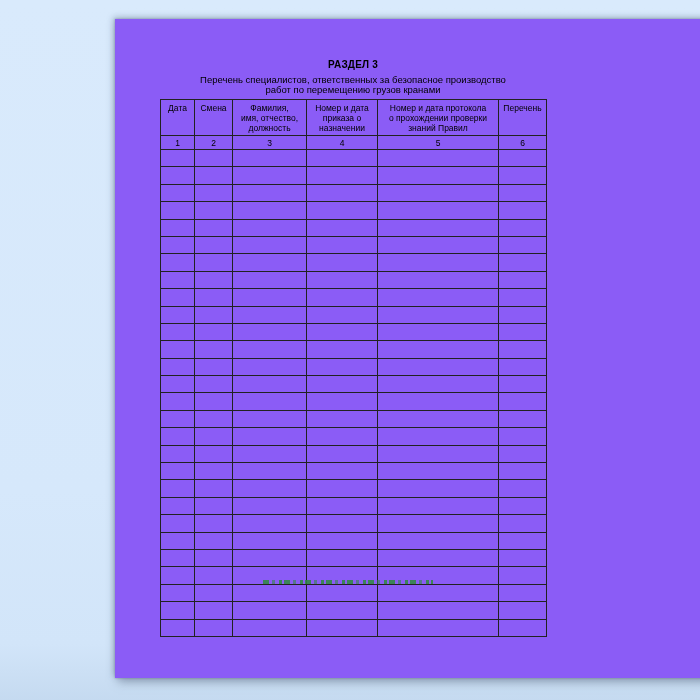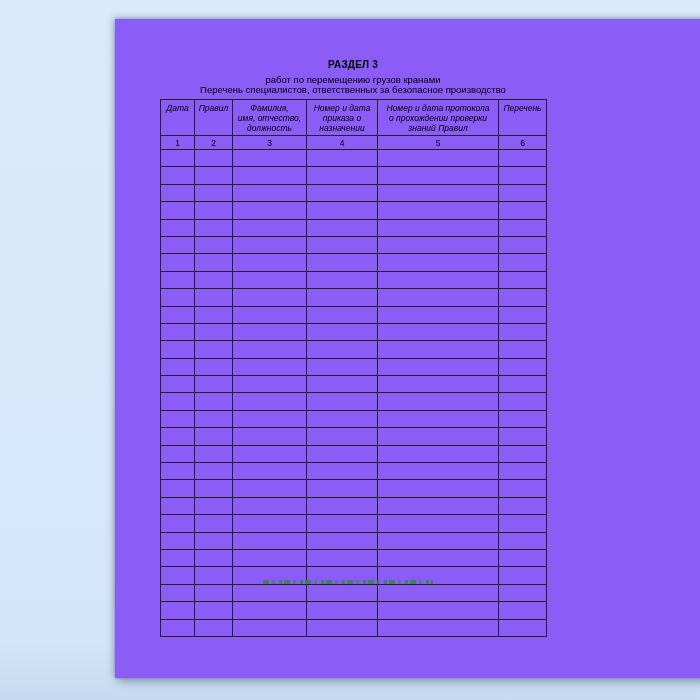--- a/index.html
+++ b/index.html
@@ -51,21 +51,20 @@
     overflow: hidden;
   }
   .spec-table thead th {
     height: 31px;
     font-size: 8.5px;
     font-weight: 400;
     line-height: 10px;
     text-align: center;
     vertical-align: top;
     padding: 3px 1px 1px 1px;
-    font-style: italic;
   }
   .spec-table tr.num-row td {
     height: 13px;
     font-size: 8.5px;
     text-align: center;
     vertical-align: middle;
     padding: 0;
   }
   .spec-table tbody td.blank {
     height: 16.4px;
@@ -79,37 +78,37 @@
     pointer-events: none;
   }
 </style>
 </head>
 <body>
 
 <div class="page">
 
   <div class="heading">
     <div class="title">РАЗДЕЛ 3</div>
+    <div class="subtitle">Перечень специалистов, ответственных за безопасное производство</div>
     <div class="subtitle">работ по перемещению грузов кранами</div>
-    <div class="subtitle">Перечень специалистов, ответственных за безопасное производство</div>
   </div>
 
   <table class="spec-table">
     <colgroup>
       <col style="width:34px">
       <col style="width:38px">
       <col style="width:74px">
       <col style="width:71px">
       <col style="width:121px">
       <col style="width:48px">
     </colgroup>
     <thead>
       <tr>
           <th>Дата</th>
-          <th>Правил</th>
+          <th>Смена</th>
           <th>Фамилия,<br>имя, отчество,<br>должность</th>
           <th>Номер и дата<br>приказа о<br>назначении</th>
           <th>Номер и дата протокола<br>о прохождении проверки<br>знаний Правил</th>
           <th>Перечень</th>
         </tr>
     </thead>
     <tbody>
       <tr class="num-row">
           <td>1</td>
           <td>2</td>

